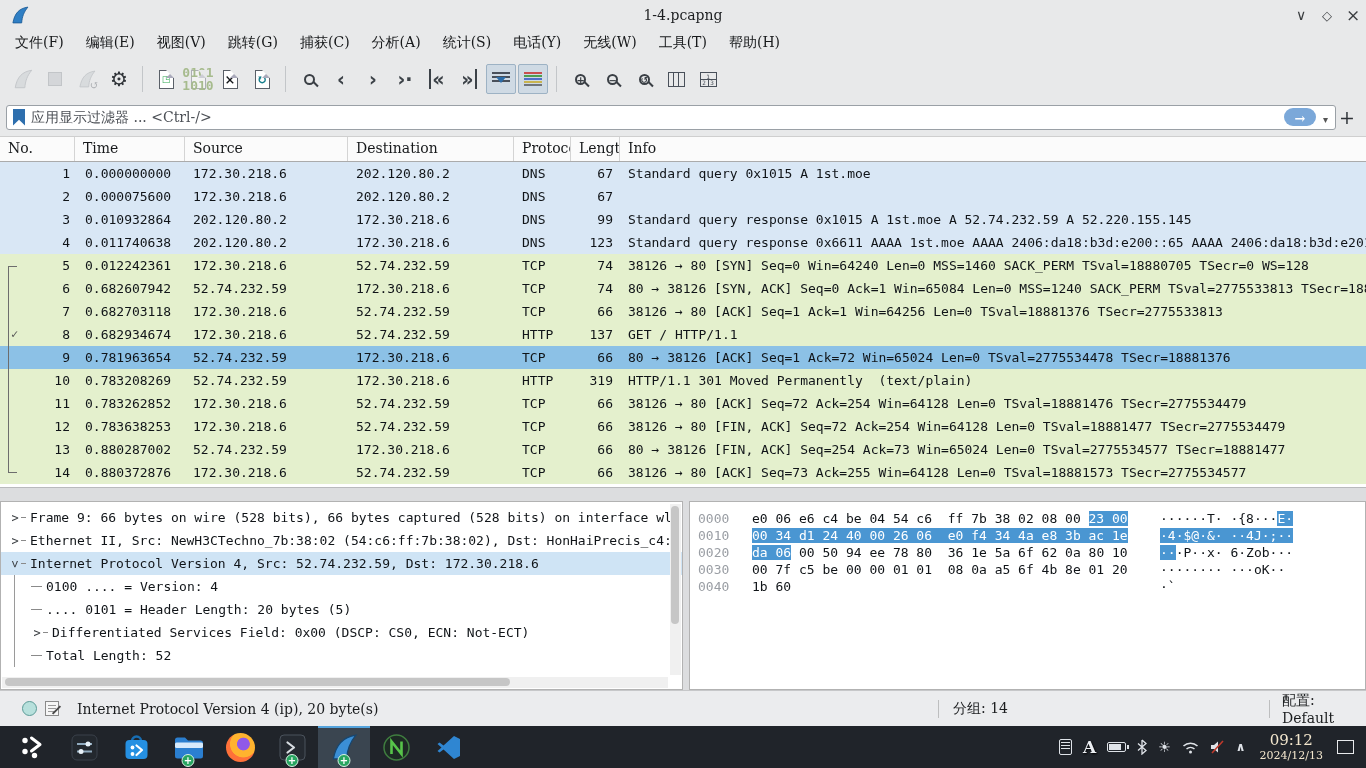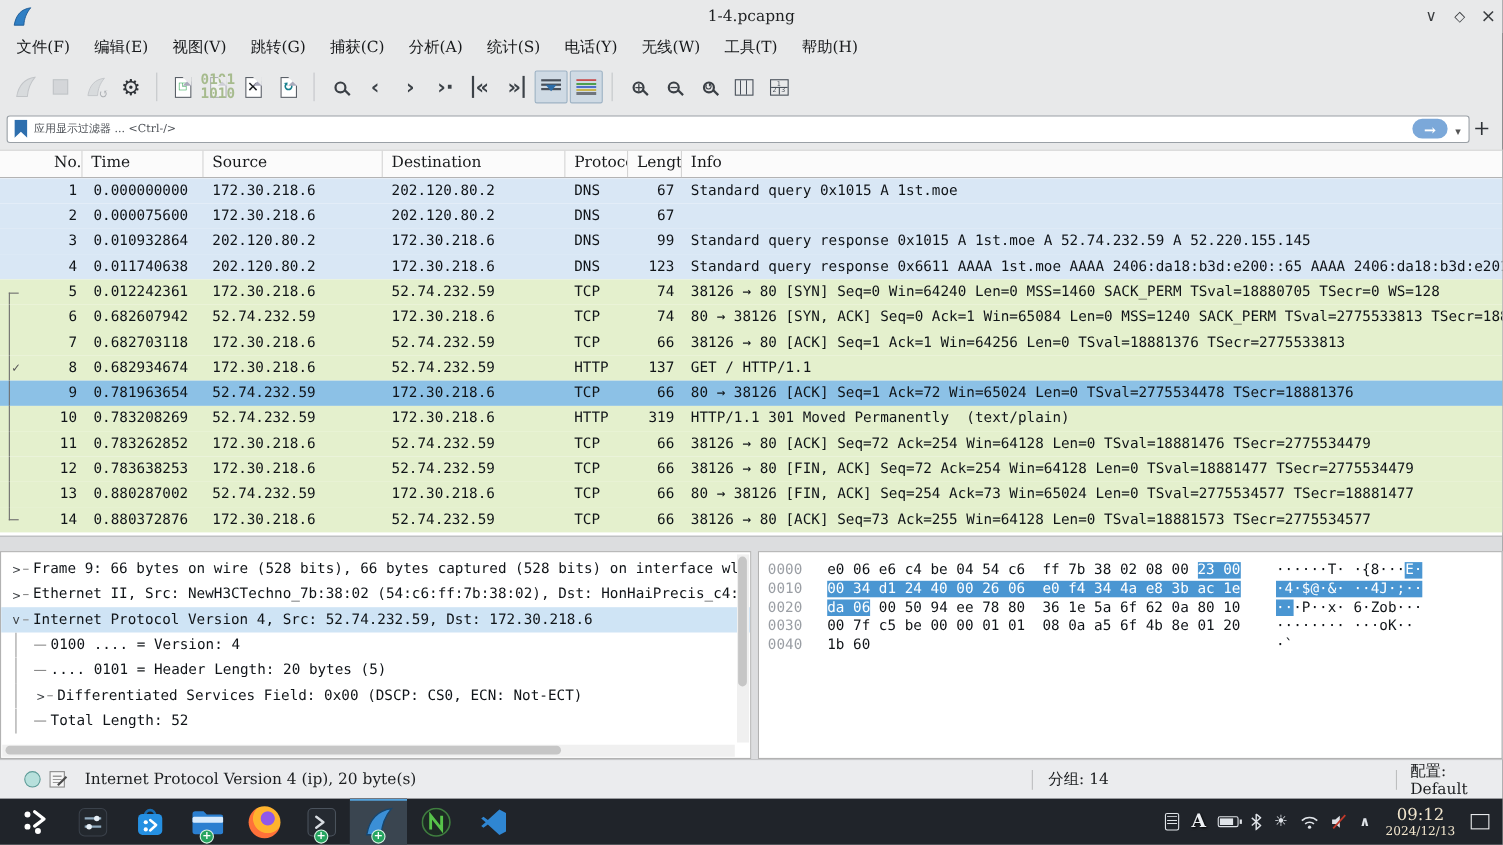--- a/index.html
+++ b/index.html
@@ -56,33 +56,33 @@
   .layic { width:17px; height:15px; border:1px solid #49505a; position:relative; color:#49505a; }
   .layic i,.layic b { position:absolute; font:6px/7px "DejaVu Sans Mono",monospace; font-style:normal; font-weight:normal; text-align:center; }
   .layic i { top:0; left:0; right:0; height:7px; border-bottom:1px solid #49505a; }
   .layic b.b2 { bottom:0; left:0; width:8px; border-right:1px solid #49505a; }
   .layic b.b3 { bottom:0; right:0; width:7px; }
 
   
   .filterbar { height:34px; display:flex; align-items:center; padding:0 8px 4px 6px; }
   .fwrap { flex:1; height:25px; background:#fff; border:1px solid #9aa0a6; border-radius:3px; display:flex; align-items:center; padding:0 4px; }
   .bookmark { width:12px; height:17px; background:#2e6fae; clip-path:polygon(0 0,100% 0,100% 100%,50% 66%,0 100%); margin:0 6px 0 2px; }
-  .finput { flex:1; border:none; outline:none; font-family:"DejaVu Serif",serif; font-size:10px; color:#a21caf; background:transparent; }
+  .finput { flex:1; border:none; outline:none; font-family:"DejaVu Serif",serif; font-size:14px; color:#a21caf; background:transparent; }
   .finput::placeholder { color:#4c5056; opacity:1; }
   .fapply { width:32px; height:18px; border-radius:9px; background:#7ba8d9; display:flex; align-items:center; justify-content:center; margin-right:4px; }
   .i-arrow-right::before { content:"→"; color:#fff; font-weight:bold; font-size:13px; line-height:13px; }
   .fcaret::before { content:"▾"; color:#555; font-size:10px; }
   .fcaret { padding:0 3px; }
   .fplus { width:22px; text-align:center; }
   .fplus::before { content:"+"; font-size:19px; color:#2f3338; }
 
   
   .phead { height:26px; background:#fbfbfb; border-top:1px solid #cfcfcf; border-bottom:1px solid #ababab; display:flex; font-size:14px; color:#17191b; }
   .hcell { border-right:1px solid #d4d4d4; padding:3px 0 0 8px; overflow:hidden; white-space:pre; }
-  .c-no { width:75px;text-align:right; } .c-time { width:110px; } .c-src { width:163px; } .c-dst { width:166px; }
+  .c-no { width:75px; } .c-time { width:110px; } .c-src { width:163px; } .c-dst { width:166px; }
   .c-proto { width:57px; } .c-len { width:49px; } .c-info { flex:1; border-right:none; }
   .plist { flex:1; background:#fff; overflow:hidden; font-size:13px; }
   .prow { height:23px; display:flex; line-height:23px; position:relative; color:#101418; }
   .prow .cell { overflow:hidden; white-space:pre; }
   .prow .c-no { text-align:right; padding-right:5px; }
   .prow .c-time { padding-left:10px; }
   .prow .c-src { padding-left:8px; }
   .prow .c-dst { padding-left:8px; }
   .prow .c-proto { padding-left:8px; }
   .prow .c-len { text-align:right; padding-right:7px; }

